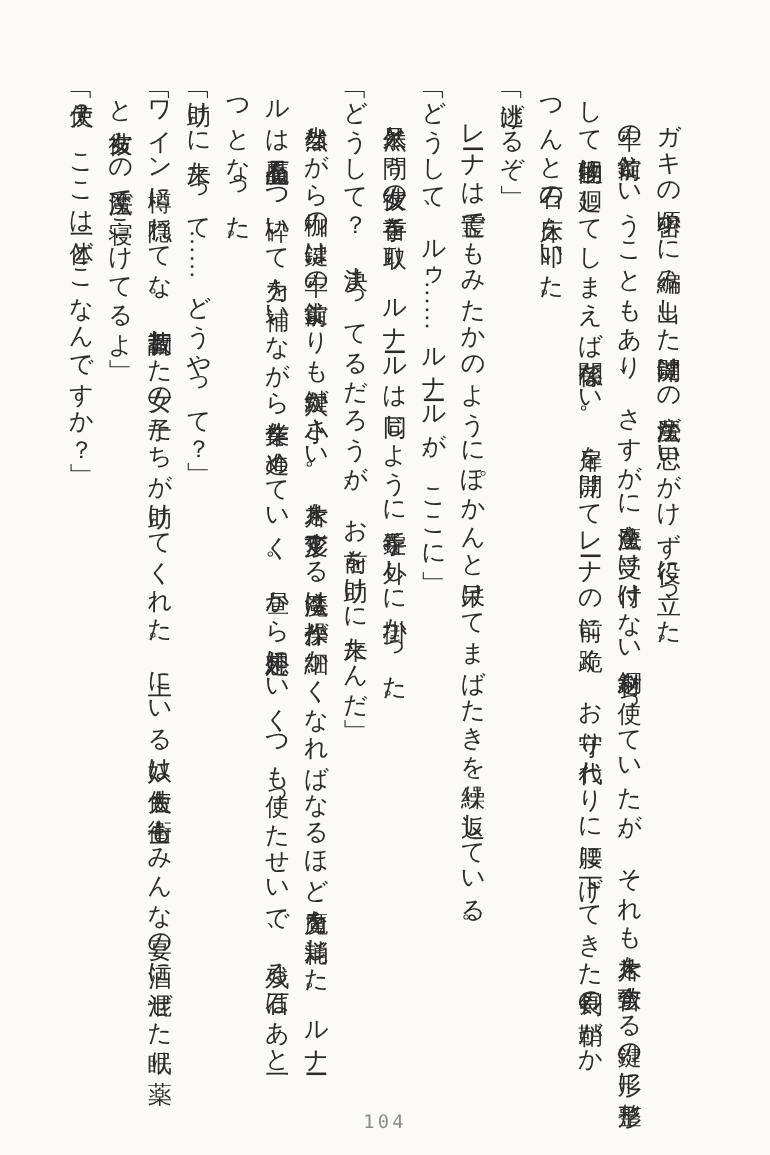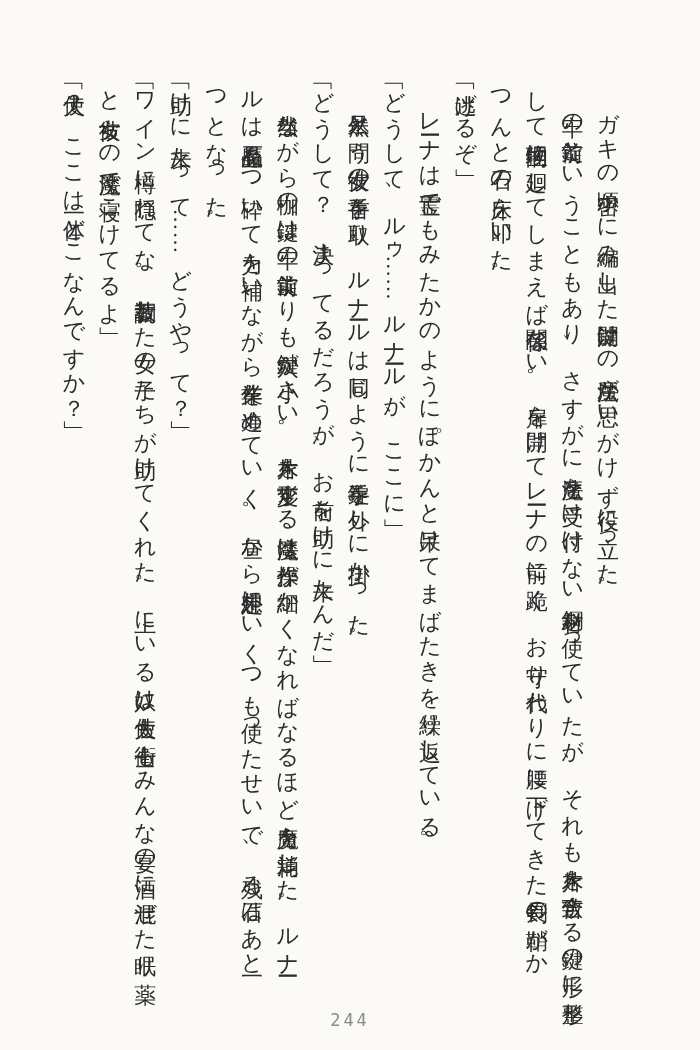--- a/index.html
+++ b/index.html
@@ -61,14 +61,14 @@
       <p class="para">「逃げるぞ」</p>
       <p class="para indent">レーナは亡霊でもみたかのようにぽかんと呆けてまばたきを繰り返している。</p>
       <p class="para">「どうして、ルゥ……ルナールが、ここに」</p>
       <p class="para indent">呆然と問う彼女の手首を取り、ルナールは同じように手錠を外しに掛かった。</p>
       <p class="para">「どうして？　決まってるだろうが、お前を助けに来たんだ」</p>
       <p class="para indent">当然ながら枷の鍵は牢の錠前よりも鍵穴が小さい。木片を変形する魔法は操作が細かくなればなるほど魔力を消耗した。ルナールは魔晶石を一つ砕いて力を補いながら作業を進めていく。昼から想定外にいくつも使ったせいで、残る石はあと一つとなった。</p>
       <p class="para">「助けに来たって……どうやって？」</p>
       <p class="para">「ワイン樽に隠れてな。昔調教した女の子たちが助けてくれた。上にいる奴は大使も衛士もみんな宴の酒に混ぜた眠り薬と彼女らの魔法で寝こけてるよ」</p>
       <p class="para">「大使？　ここは一体どこなんですか？」</p>
     </div>
-  <div class="page-number">244</div>
+  <div class="page-number">104</div>
 </div>
 
 </body></html>

